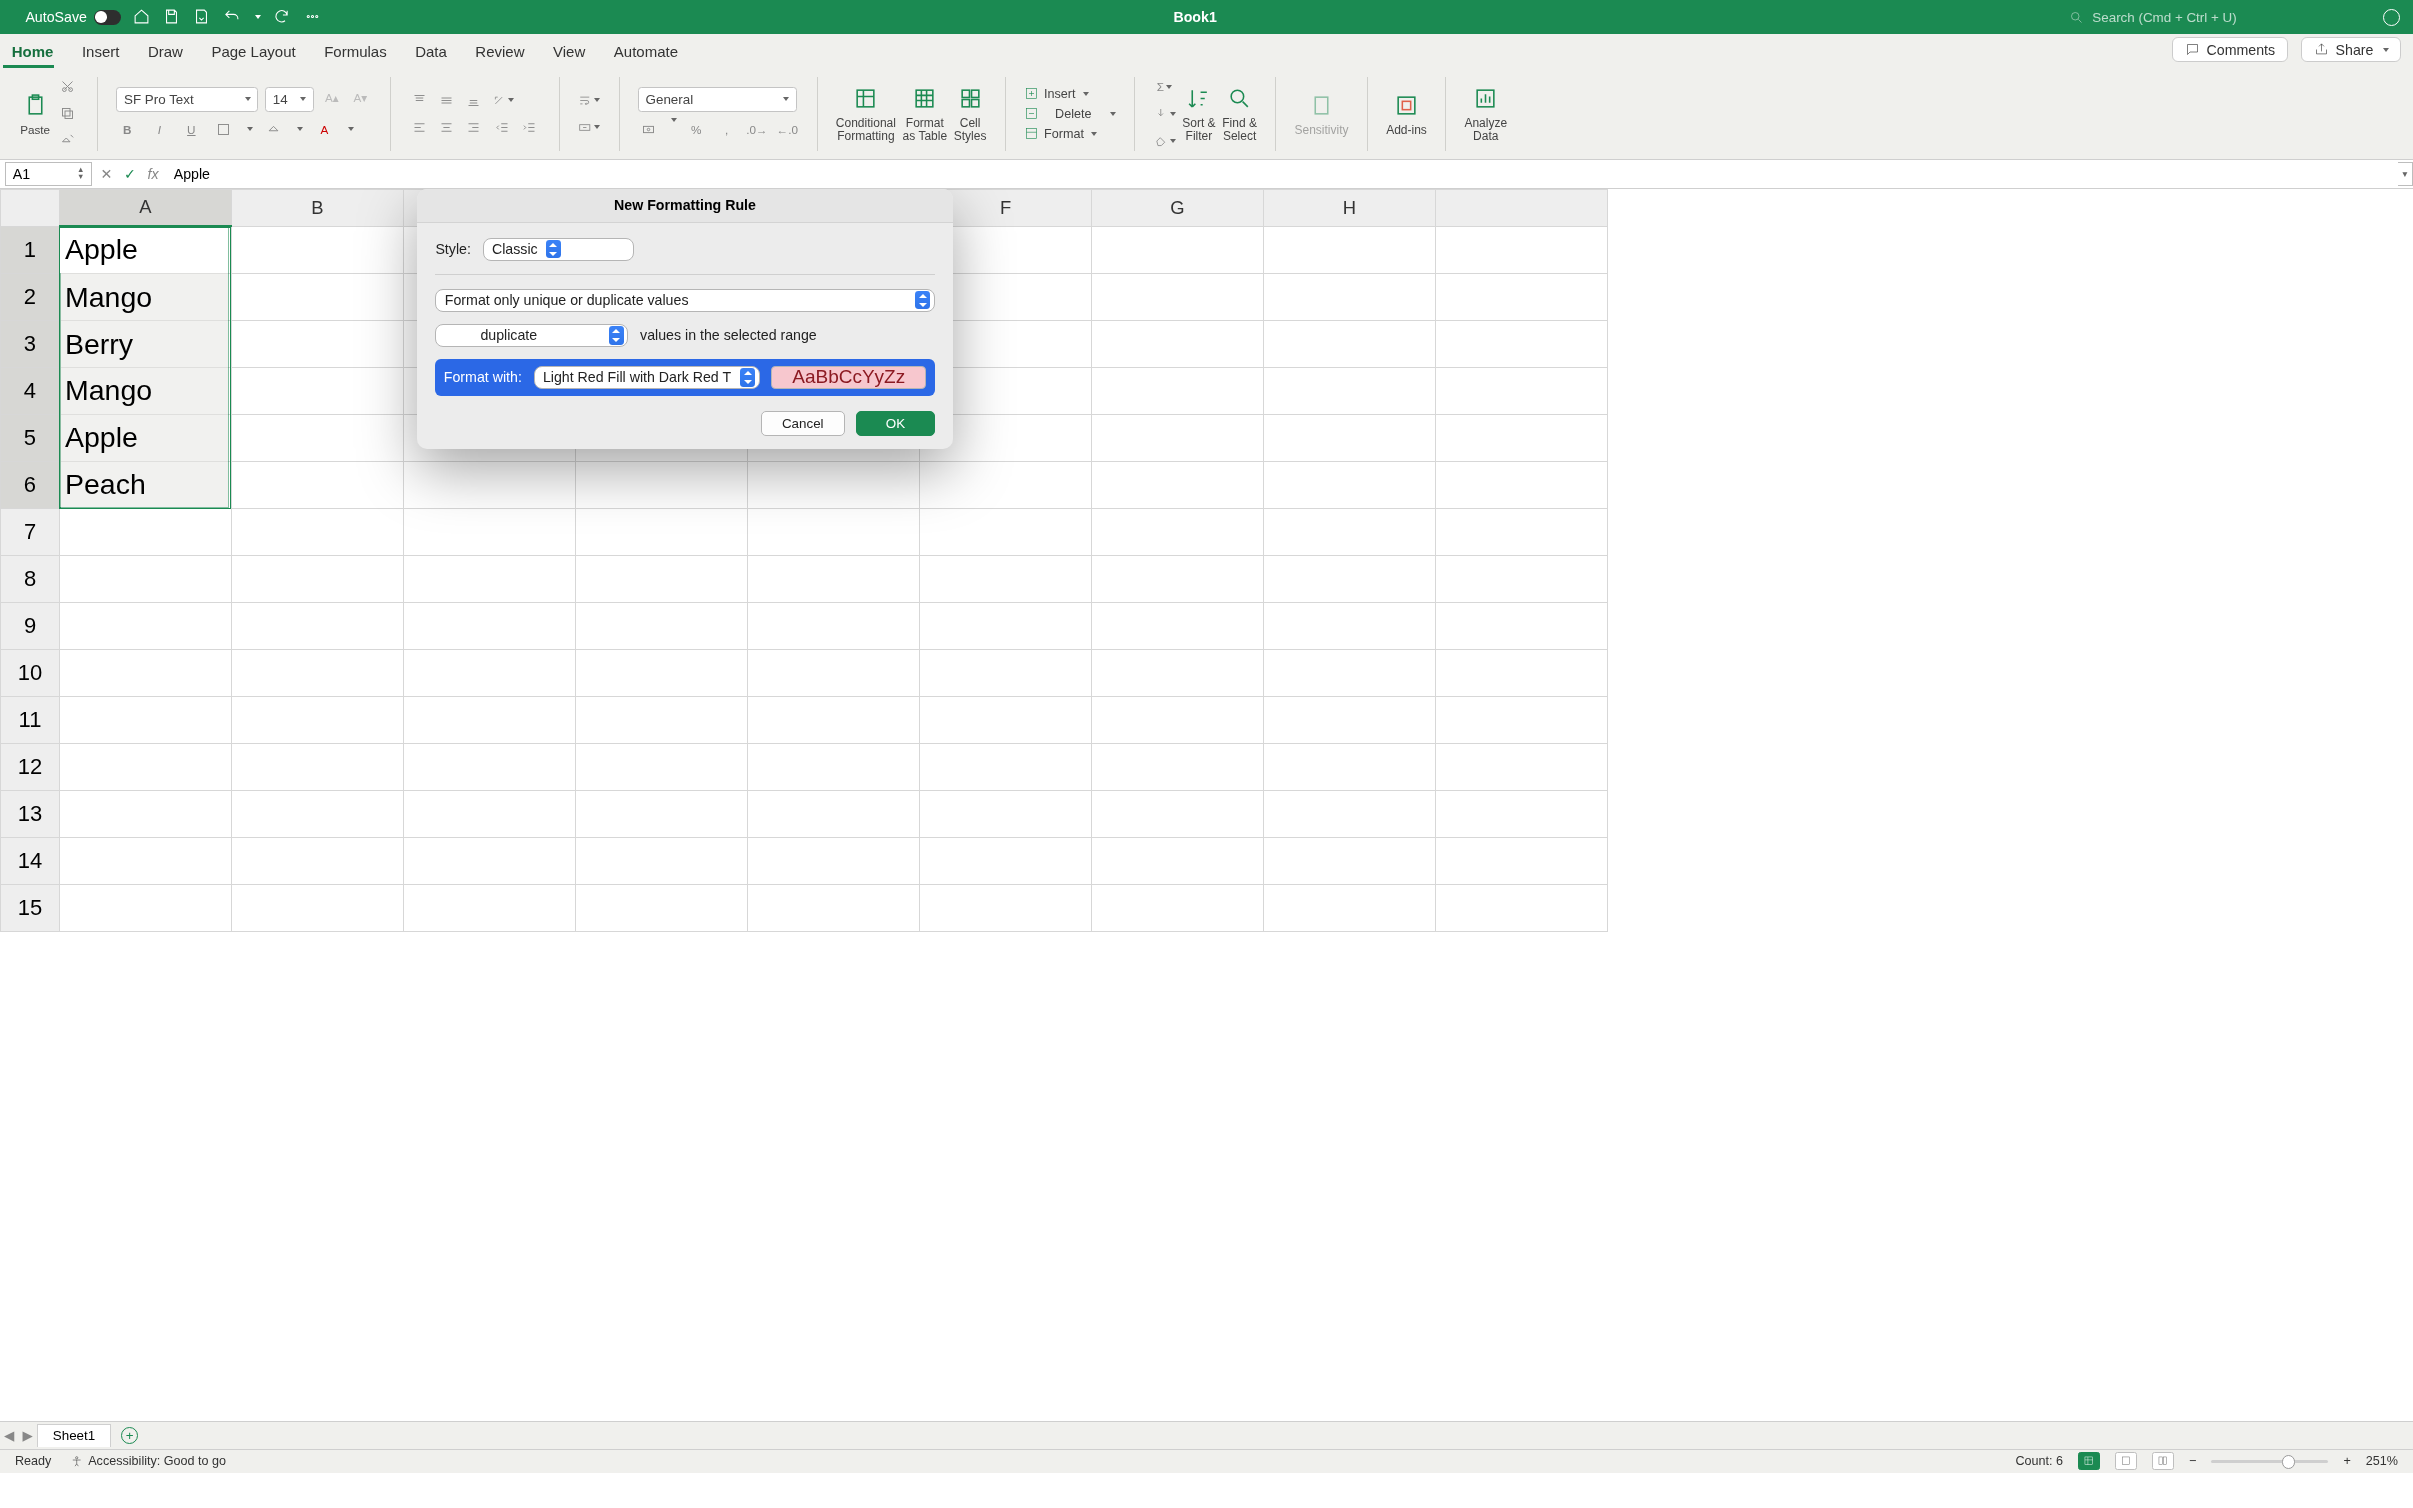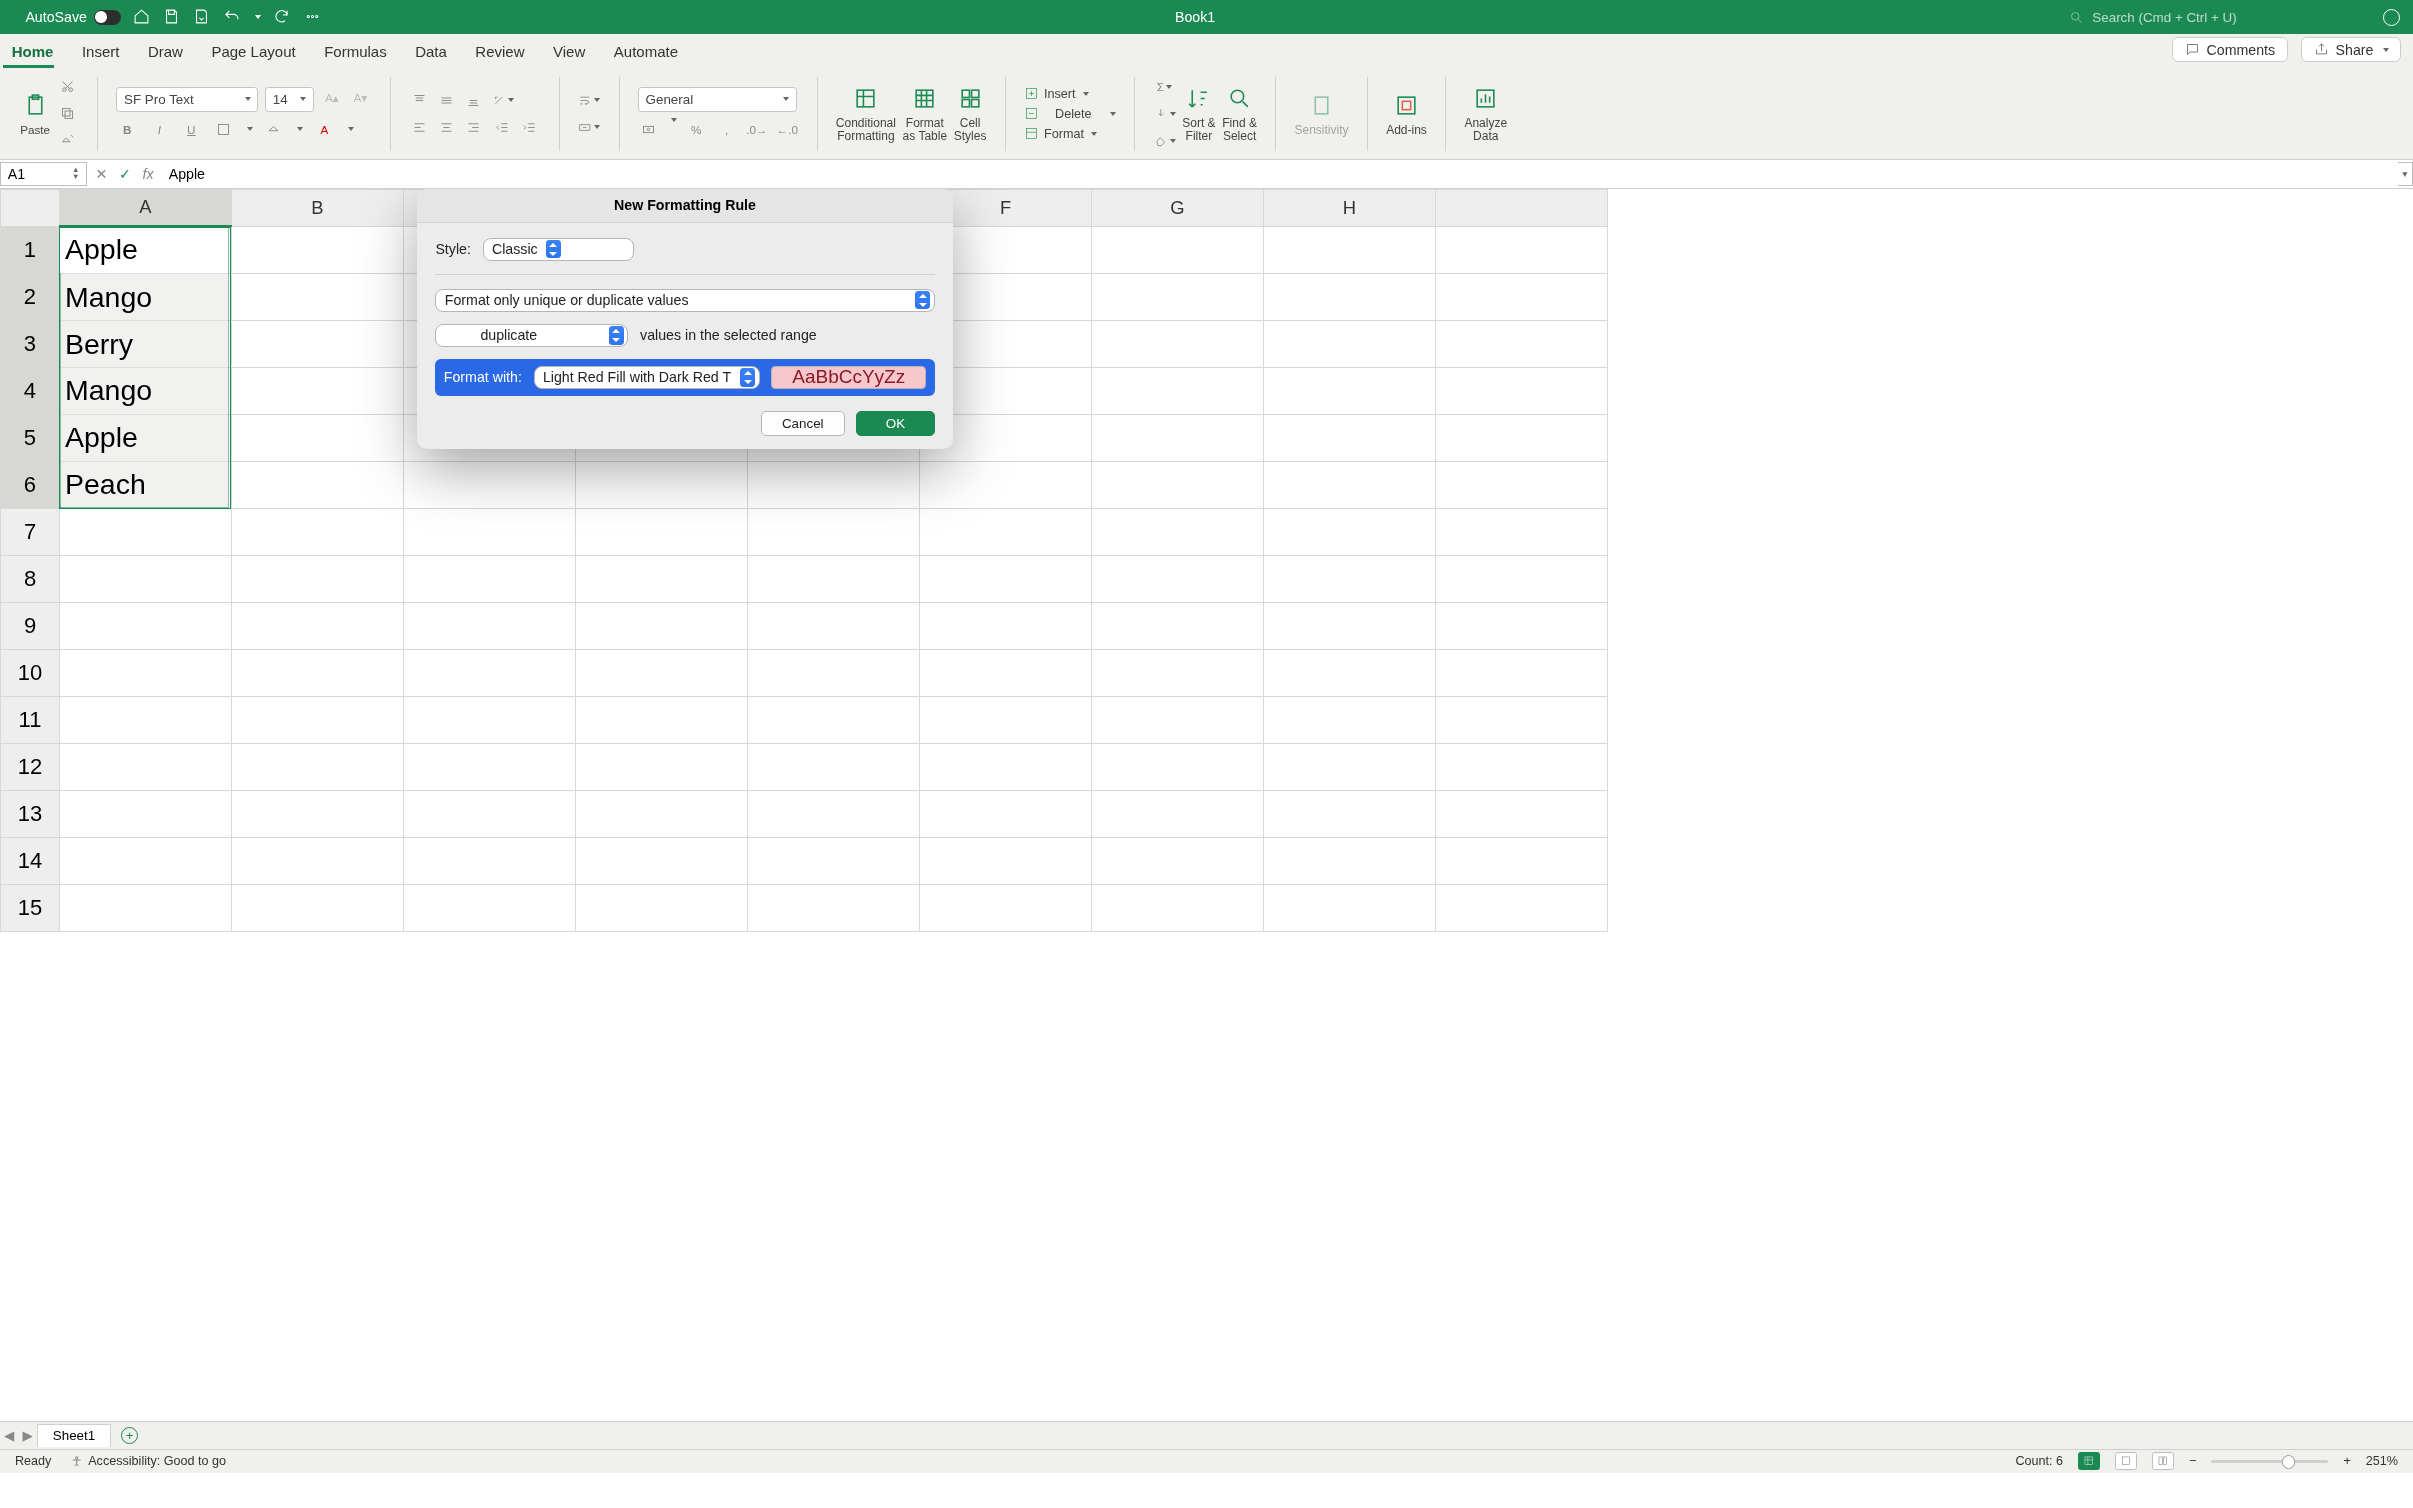--- a/index.html
+++ b/index.html
@@ -3,21 +3,21 @@
 <meta charset="utf-8">
 <style>
   * { margin:0; padding:0; box-sizing:border-box; font-family:-apple-system,"Segoe UI",Arial,sans-serif; }
   html,body{width:2413px;height:1508px;overflow:hidden;background:#fff;}
   .titlebar{height:34px;background:#1b8a52;display:flex;align-items:center;color:#fff;font-size:14.2px;padding:0 13.4px;gap:11.7px;}
   .titlebar .autosave{display:flex;align-items:center;gap:6.7px;margin-left:12px;}
   .toggle{width:27px;height:15px;border-radius:7.5px;background:#2e2e2e;position:relative;}
   .toggle::after{content:"";position:absolute;left:1.7px;top:1.7px;width:11.7px;height:11.7px;border-radius:50%;background:#fff;}
   .tb-icon{width:18.4px;height:18.4px;display:inline-flex;align-items:center;justify-content:center;color:#fff;}
   .tb-icon svg{width:17px;height:17px;stroke:#fff;fill:none;stroke-width:1.5;}
-  .titlebar .center{flex:1;text-align:center;font-weight:400;}
+  .titlebar .center{flex:1;text-align:center;font-weight:700;}
   .search{display:flex;align-items:center;gap:8.4px;opacity:.7;font-size:13.4px;width:285px;}
   .avatar{width:17px;height:17px;border-radius:50%;border:1.7px solid #fff;margin-left:17px;}
   .tabs{height:34px;background:#f0f0ed;display:flex;align-items:end;padding:0 11.7px;gap:28.5px;font-size:15px;color:#333;position:relative;}
   .tab{padding:5px 0 8.4px;cursor:pointer;}
   .tab.active{color:#166f3e;font-weight:600;}
   .tab.active::after{content:"";position:absolute;height:3.4px;background:#1b8a52;bottom:0;width:50px;margin-left:-50px;transform:translateX(0);}
   .tabs .right{position:absolute;right:11.7px;top:3.4px;display:flex;gap:13.4px;}
   .pill{background:#fff;border:0.8px solid #ccc;border-radius:5.9px;padding:3.4px 11.7px;display:flex;align-items:center;gap:6.7px;font-size:14.2px;color:#333;}
   .ribbon{height:92px;background:#f0f0ed;border-bottom:0.8px solid #cfcfcf;display:flex;align-items:center;padding:0 11.7px;gap:10px;font-size:11.7px;color:#444;}
   .group{display:flex;align-items:center;gap:6.7px;padding:0 8.4px;height:74px;}
@@ -25,21 +25,21 @@
   .btn-lg{display:flex;flex-direction:column;align-items:center;gap:3.4px;font-size:11.7px;line-height:1.15;text-align:center;}
   .ico{width:30px;height:30px;border:0.8px dashed transparent;display:flex;align-items:center;justify-content:center;}
   .ico svg{width:25px;height:25px;stroke:#1b8a52;fill:none;stroke-width:1.5;}
   .caret{width:0;height:0;border-left:3.4px solid transparent;border-right:3.4px solid transparent;border-top:4.2px solid #666;margin-left:2.5px;display:inline-block;}
   .stack{display:flex;flex-direction:column;gap:5px;}
   .selectlike{background:#fff;border:0.8px solid #c4c4c4;border-radius:3.4px;height:25px;display:flex;align-items:center;padding:0 6.7px;font-size:13.4px;justify-content:space-between;gap:8.4px;}
   .mini{width:22px;height:22px;display:flex;align-items:center;justify-content:center;color:#888;}
   .mini svg{width:15px;height:15px;stroke:#888;fill:none;stroke-width:1.5;}
   .cell-label{font-size:12px;line-height:1.1;text-align:center;}
   .formulabar{height:28.5px;border-bottom:0.8px solid #cfcfcf;display:flex;align-items:center;font-size:14.2px;}
-  .namebox{width:87px;height:23.5px;border:0.8px solid #bdbdbd;background:#fff;display:flex;align-items:center;padding:0 6.7px;justify-content:space-between;}
+  .namebox{width:87px;height:23.5px;margin-left:5px;border:0.8px solid #bdbdbd;background:#fff;display:flex;align-items:center;padding:0 6.7px;justify-content:space-between;}
   .namebox .spin{display:flex;flex-direction:column;font-size:7.5px;line-height:6.7px;color:#666;}
   .fx-icons{display:flex;gap:11.7px;padding:0 8.4px;color:#888;}
   .fx-input{flex:1;padding:0 6.7px;}
   .fbar-drop{width:15px;height:23.5px;border:0.8px solid #bdbdbd;border-left:none;display:flex;align-items:center;justify-content:center;font-size:8.4px;color:#666;}
   .grid-area{position:relative;height:1232px;overflow:hidden;}
   table.sheet{border-collapse:collapse;table-layout:fixed;}
   table.sheet th,table.sheet td{border:0.8px solid #d7d7d7;font-weight:400;}
   table.sheet thead th{height:37px;background:#eee;font-size:18.4px;color:#333;}
   table.sheet thead th:first-child{width:59px;background:#eee;}
   table.sheet thead th.sel{background:#d7d7d4;border-bottom:2.5px solid #1b8a52;}

